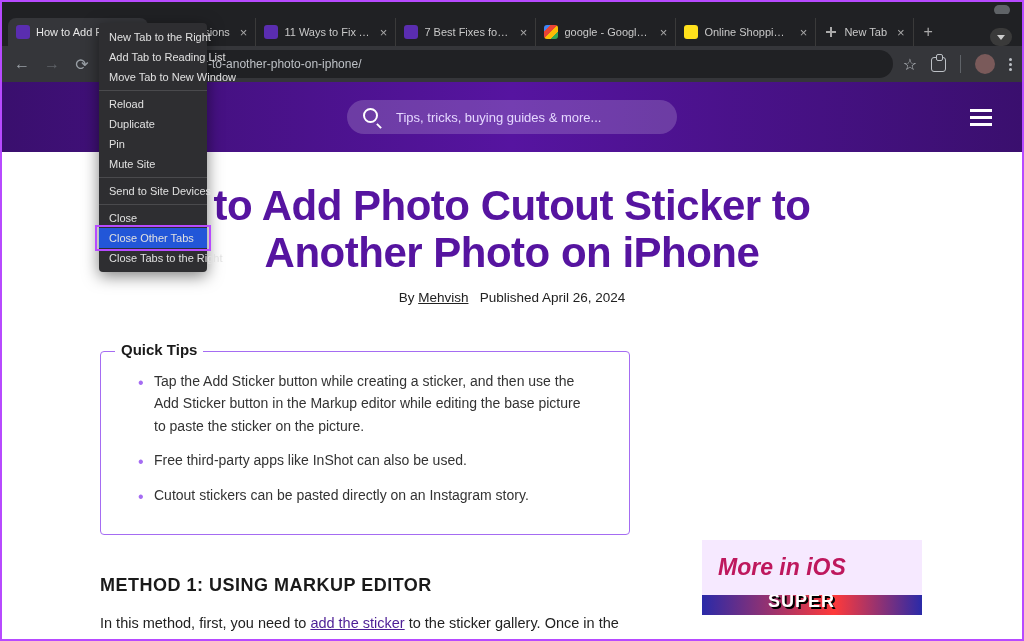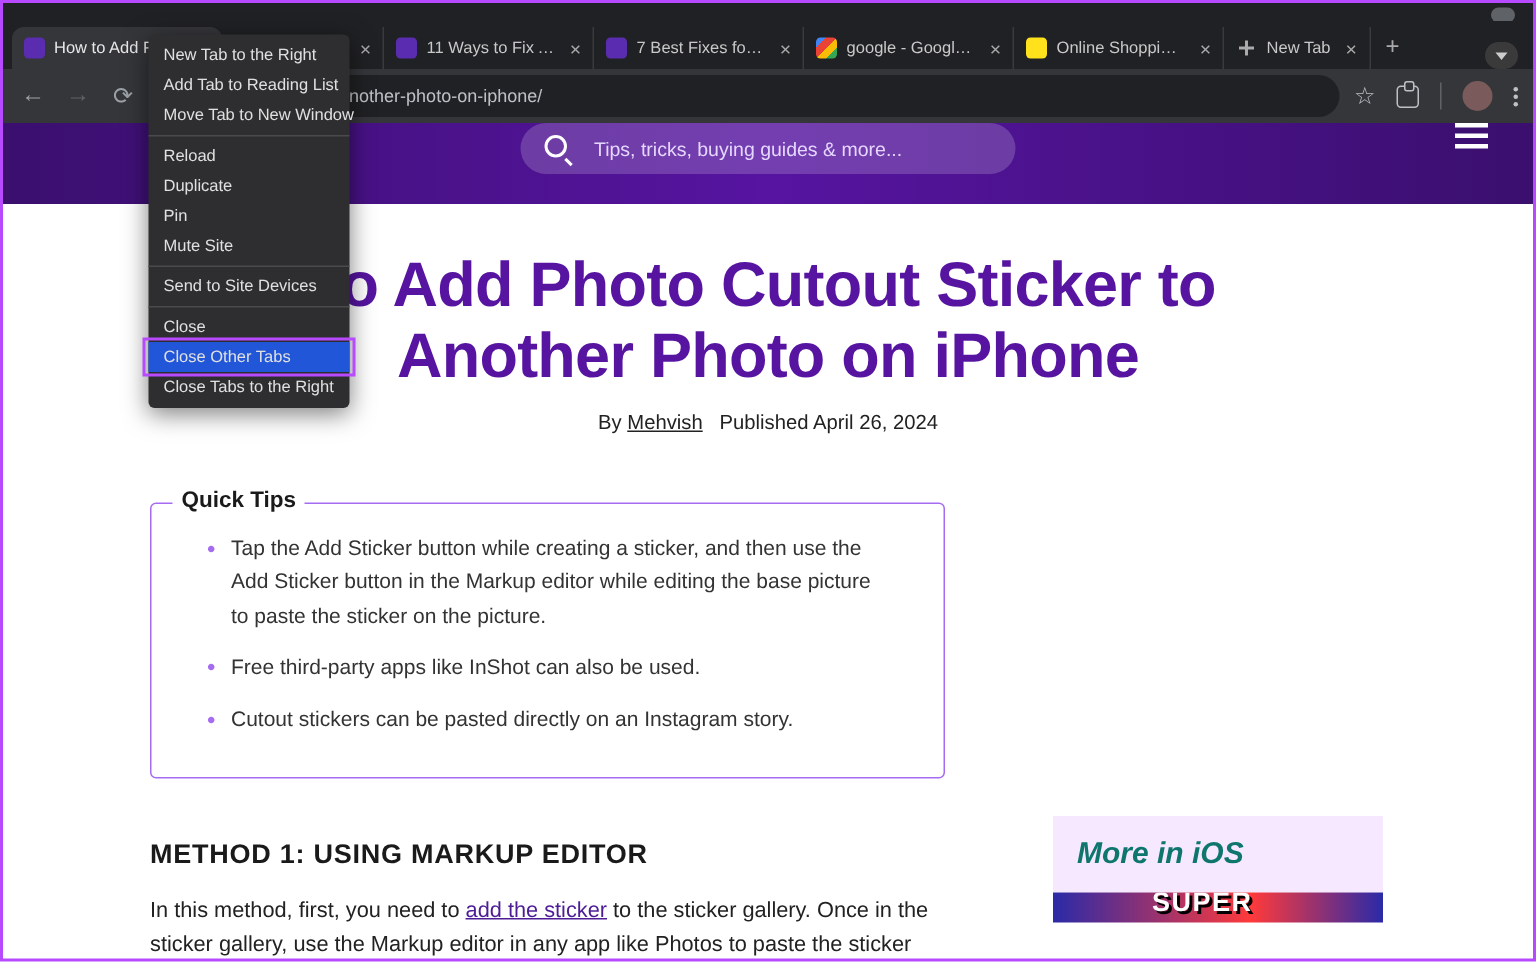--- a/index.html
+++ b/index.html
@@ -102,21 +102,21 @@
 
 
 .context-menu {
   position: absolute;
   top: 21px;
   left: 97px;
   background: #2e2e31;
   border-radius: 4px;
   box-shadow: 0 4px 16px rgba(0,0,0,.5);
   padding: 4px 0;
-  width: 134px;
+  width: 108px;
   z-index: 1000;
   font-size: 11px;
   color: #e0e0e0;
 }
 .cm-item {
   padding: 4px 10px;
   cursor: pointer;
   white-space: nowrap;
 }
 .cm-sep { height:1px; background: #4a4a4d; margin: 3px 0; }
@@ -133,23 +133,23 @@
 }
 
 
 .page {
   position: relative;
   height: calc(641px - 12px - 32px - 36px - 4px);
   overflow: hidden;
 }
 .site-header {
   background: linear-gradient(90deg,#3a0f6e 0%, #5614a0 50%, #3a0f6e 100%);
-  height: 54px;
-  display: flex;
-  align-items: flex-start;
+  height: 70px;
+  display: flex;
+  align-items: center;
   justify-content: center;
   position: relative;
 }
 .search-pill {
   background: rgba(255,255,255,.18);
   border-radius: 22px;
   height: 34px;
   width: 330px;
   display: flex;
   align-items: center;
@@ -229,23 +229,23 @@
 .method-p a { color:#4c1d95; text-decoration: underline; }
 
 .sidebar-box {
   position: absolute;
   right: 100px;
   bottom: 24px;
   width: 220px;
 }
 .more-ios {
   background: #f6e9ff;
-  color: #0f766e;
+  color: #be185d;
   font-weight: 800;
-  font-size: 20px;
+  font-size: 23px;
   padding: 14px 16px;
   font-style: italic;
 }
 .sidebar-thumb {
   width:100%;
   height: 20px;
   background: linear-gradient(90deg,#2a2aa8 0%,#ff3a3a 60%,#2a2aa8 100%);
   position:relative;
   overflow:hidden;
 }

